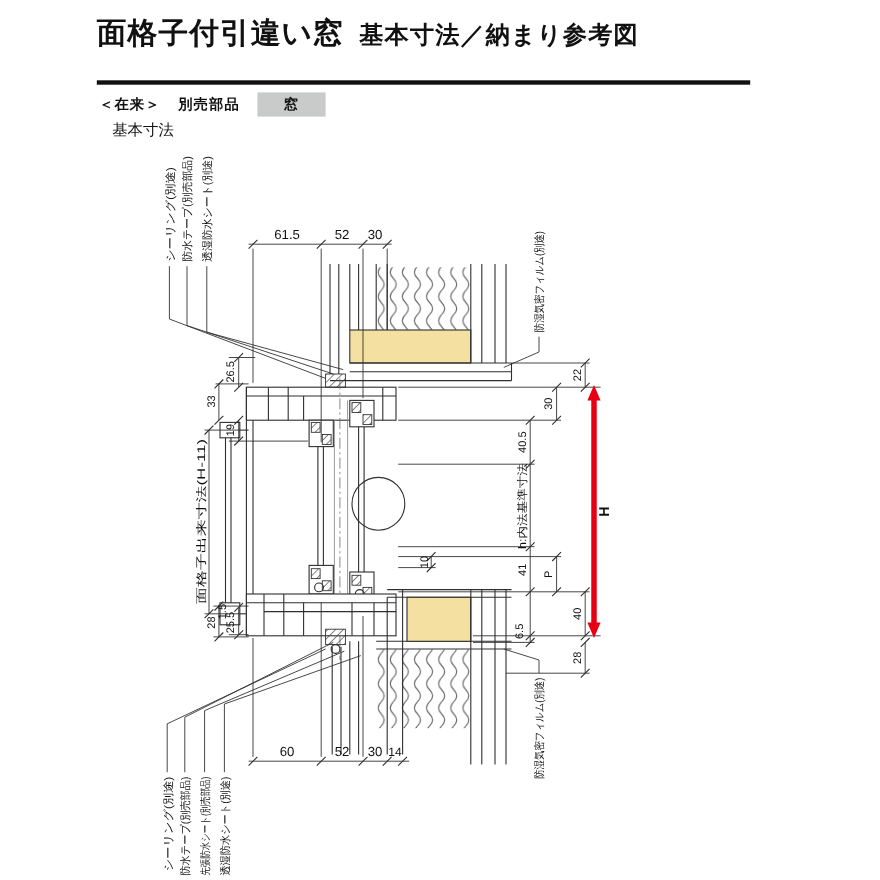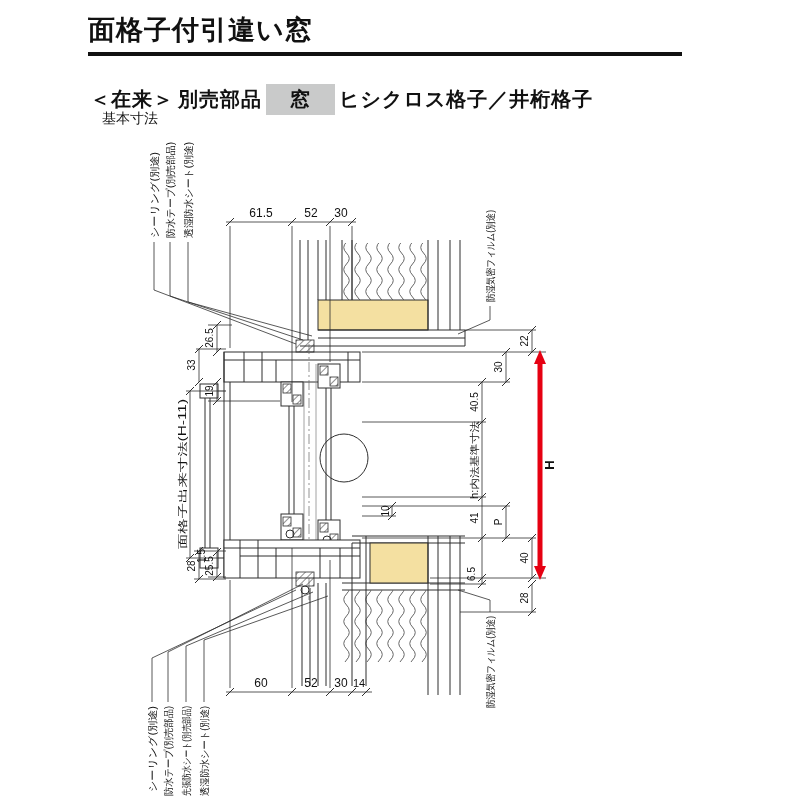--- a/index.html
+++ b/index.html
@@ -2,28 +2,28 @@
 <html><head>
 <meta charset="utf-8">
 <style>
   html,body { margin:0; padding:0; }
   body {
     width:800px; height:800px; position:relative; overflow:hidden;
     background:#ffffff; font-family:"Liberation Sans", sans-serif; color:#111;
   }
   .header {
     position:absolute; left:88px; top:12px; width:594px;
-    border-bottom:4px solid #111; padding-bottom:4px;text-align:right;
+    border-bottom:4px solid #111; padding-bottom:25px;text-align:right;
   }
   .header h1 { margin:0; display:flex; align-items:baseline; gap:14px; font-weight:bold; }
   .title-main { font-size:27px; letter-spacing:1px; }
   .title-sub  { font-size:22px; letter-spacing:1px; }
   .subtitle {
-    position:absolute; left:90px; top:84px; font-size:20px; font-weight:bold;
-    display:flex; align-items:center; gap:4px; letter-spacing:1px;
+    position:absolute; left:90px; top:84px; font-size:13px; font-weight:bold;
+    display:flex; align-items:center; gap:16px; letter-spacing:1px;
   }
   .mado { background:#C9CACA; padding:2px 24px; }
   .section-label { position:absolute; left:102px; top:110px; font-size:14px; }
   svg.drawing { position:absolute; left:0; top:0; }
 
   
   .ln    { stroke:#2f2f2f; stroke-width:1; fill:none; }
   .thin  { stroke:#8a8a8a; stroke-width:0.8; fill:none; }
   .wfill { stroke:#2f2f2f; stroke-width:1; fill:#ffffff; }
   .wood  { stroke:#2f2f2f; stroke-width:1; fill:#F4E0A1; }
@@ -35,28 +35,28 @@
   .txt   { font:12px "Liberation Sans", sans-serif; fill:#111; }
   .txts  { font:11px "Liberation Sans", sans-serif; fill:#111; }
   .txtv  { font:10px "Liberation Sans", sans-serif; fill:#111; }
 </style>
 </head>
 <body>
 
 <div class="header">
   <h1>
     <span class="title-main">面格子付引違い窓</span>
+    <span class="title-sub">基本寸法／納まり参考図</span>
   </h1>
 </div>
 
 <div class="subtitle">
   <span>＜在来＞</span>
   <span>別売部品</span>
   <span class="mado">窓</span>
-  <span>ヒシクロス格子／井桁格子</span>
 </div>
 
 <div class="section-label">基本寸法</div>
 
 <svg class="drawing" width="800" height="800" viewBox="0 0 800 800" xmlns="http://www.w3.org/2000/svg">
   <defs>
     <pattern id="insul" width="11" height="22" patternUnits="userSpaceOnUse">
       <path d="M5.5 0 Q0 5.5 5.5 11 Q11 16.5 5.5 22" stroke="#666" stroke-width="1" fill="none"></path>
     </pattern>
     <pattern id="hatch" width="5" height="5" patternUnits="userSpaceOnUse" patternTransform="rotate(45)">

